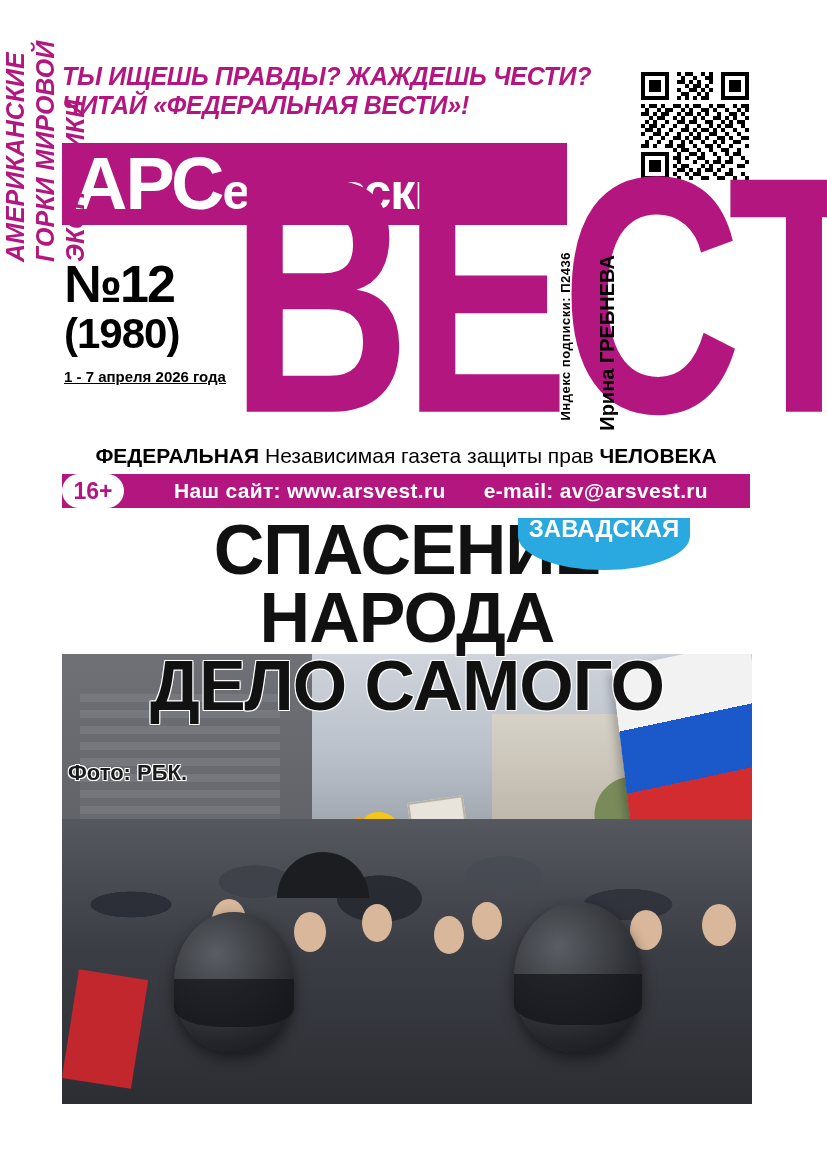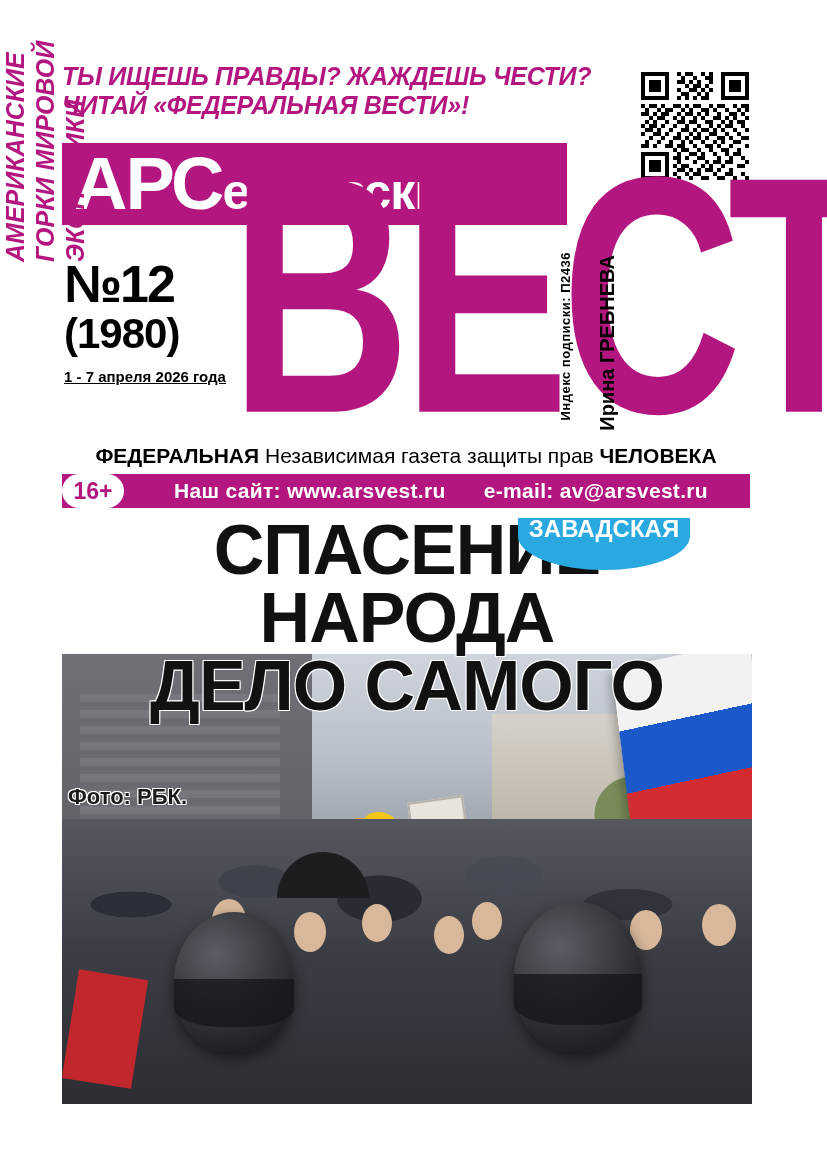--- a/index.html
+++ b/index.html
@@ -334,21 +334,20 @@
 
   .foto-credit {
     position: absolute;
     left: 68px;
     top: 760px;
     font-size: 22px;
     font-weight: bold;
     color: #1a1a1a;
     z-index: 8;
     text-shadow: 1px 1px 0 #fff, -1px 1px 0 #fff, 1px -1px 0 #fff, -1px -1px 0 #fff;
-    margin-top: 24px;
   }
 </style>
 </head>
 <body>
 
 <div class="page">
 
   <div class="slogan">
     <div>ТЫ ИЩЕШЬ ПРАВДЫ? ЖАЖДЕШЬ ЧЕСТИ?</div>
     <div>ЧИТАЙ «ФЕДЕРАЛЬНАЯ ВЕСТИ»!</div>

